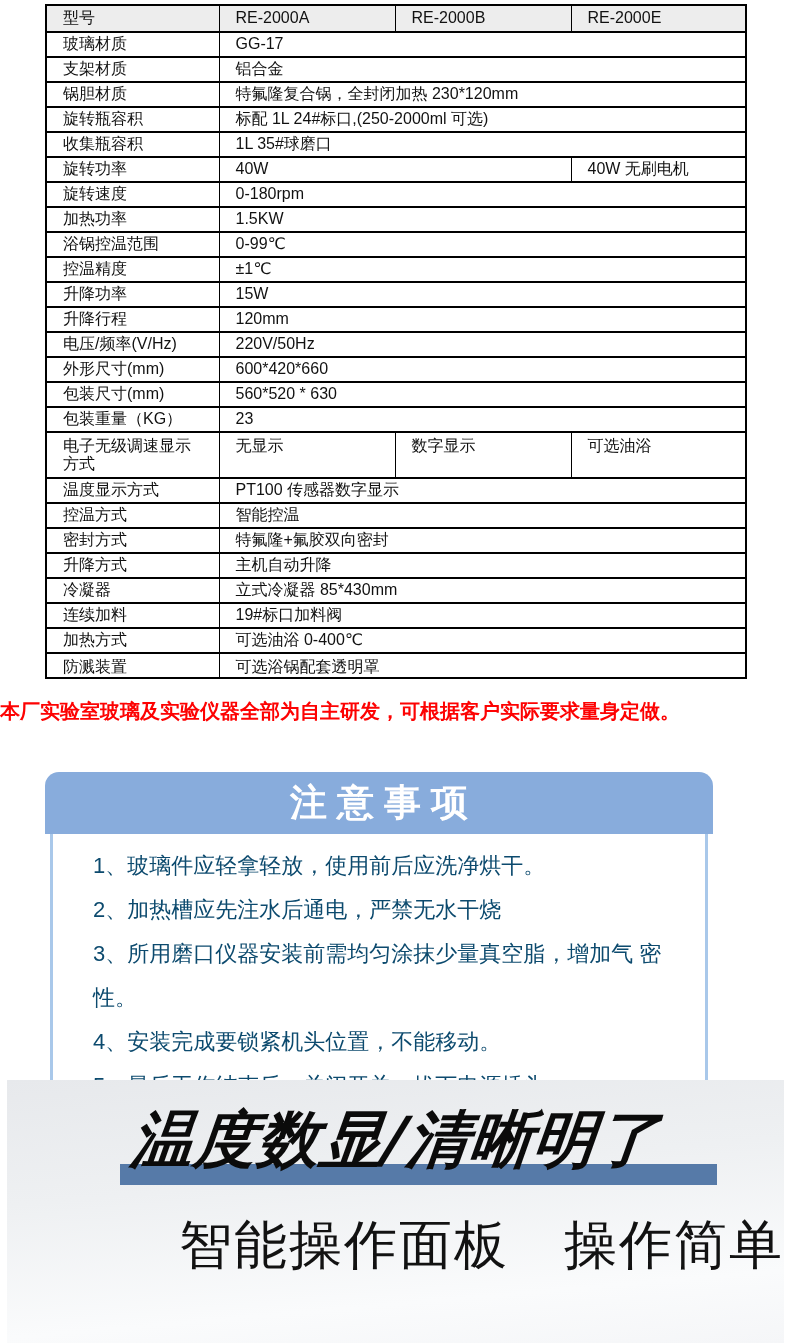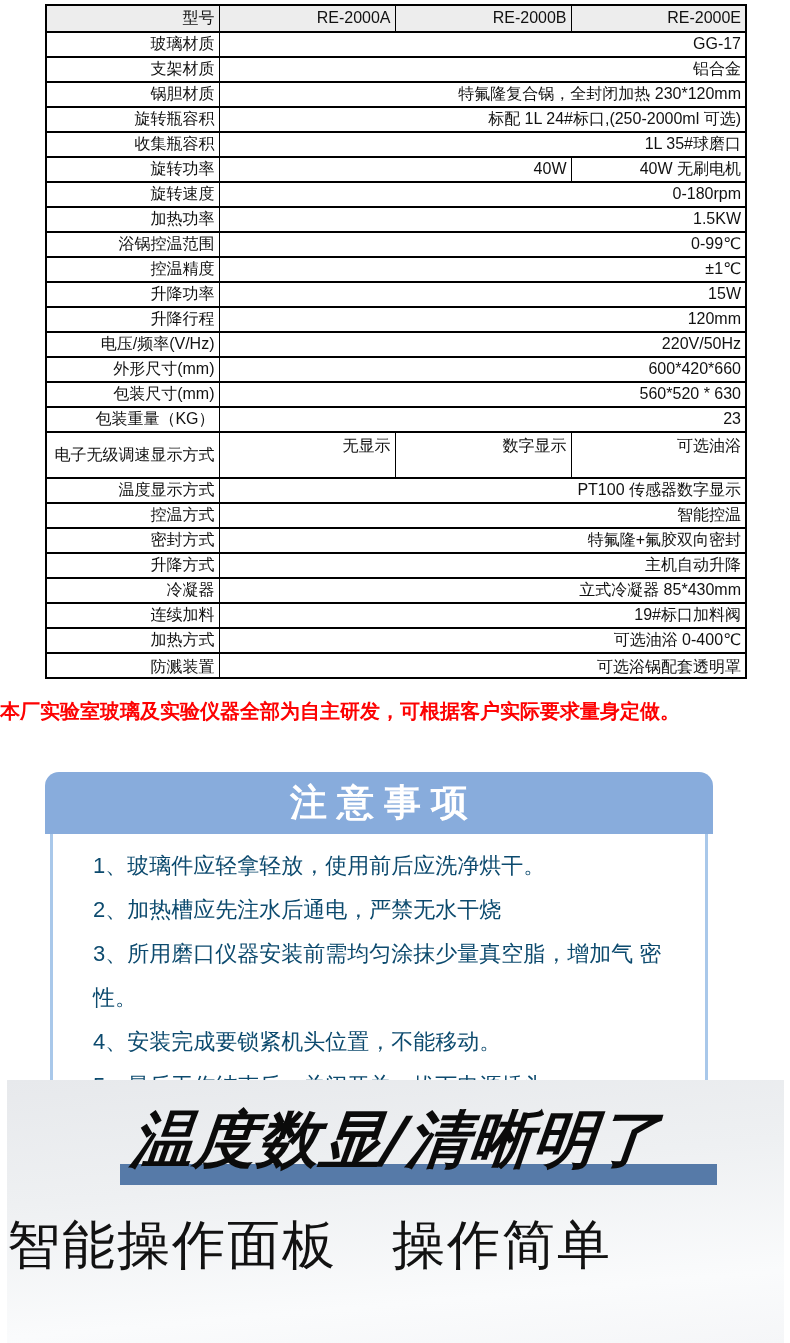--- a/index.html
+++ b/index.html
@@ -11,21 +11,21 @@
   }
 
   
   table.spec {
     position:absolute; left:45px; top:4px; width:700px;
     border-collapse:collapse; table-layout:fixed;
     font-size:16px; color:#111; border:2px solid #000;
   }
   table.spec th, table.spec td {
     border:1px solid #000; border-top-width:2px; border-bottom-width:2px;
-    height:25px; padding:1px 4px; text-align:right; vertical-align:middle;
+    height:25px; padding:1px 16px; text-align:left; vertical-align:middle;
     line-height:1.15; overflow:hidden;
   }
   table.spec th { background:#ededed; font-weight:normal; height:27px; }
   table.spec tr.tall td { height:46px; }
   table.spec tr.tall td.v { vertical-align:top; padding-top:4px; }
   table.spec tr.last td { height:20px; vertical-align:top; padding-top:4px; }
 
   
   .red-note {
     position:absolute; top:698px; left:0; width:100%;
@@ -60,21 +60,21 @@
     background:#567aa8; z-index:0;
   }
   .hero-title {
     position:absolute; top:18px; left:0; width:100%; z-index:1;
     text-align:center; font-family:"DejaVu Sans",sans-serif;
     font-size:62px; font-weight:bold; font-style:italic;
     transform:skewX(-6deg); color:#0b0b0b; letter-spacing:1px;
   }
   .hero-sub {
     position:absolute; top:130px; left:0; width:100%; z-index:1;
-    text-align:left; font-size:53px; color:#121212; letter-spacing:2px;
+    text-align:right; font-size:53px; color:#121212; letter-spacing:2px;
   }
 </style>
 </head>
 <body>
 
 <div class="page">
 
   <table class="spec">
     <colgroup>
         <col style="width:173px">

